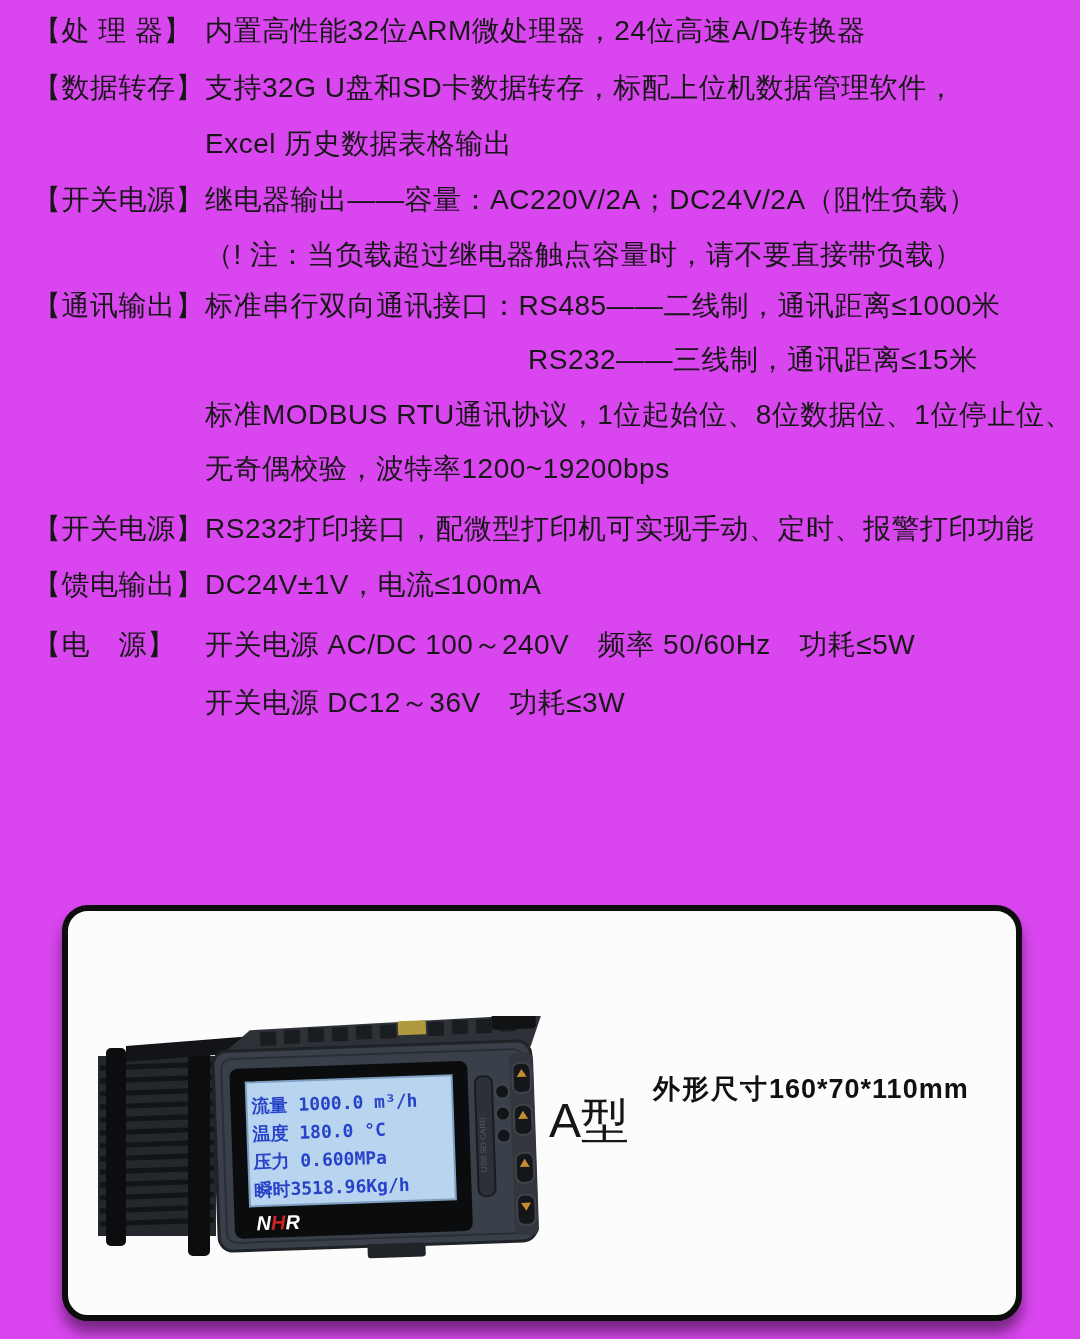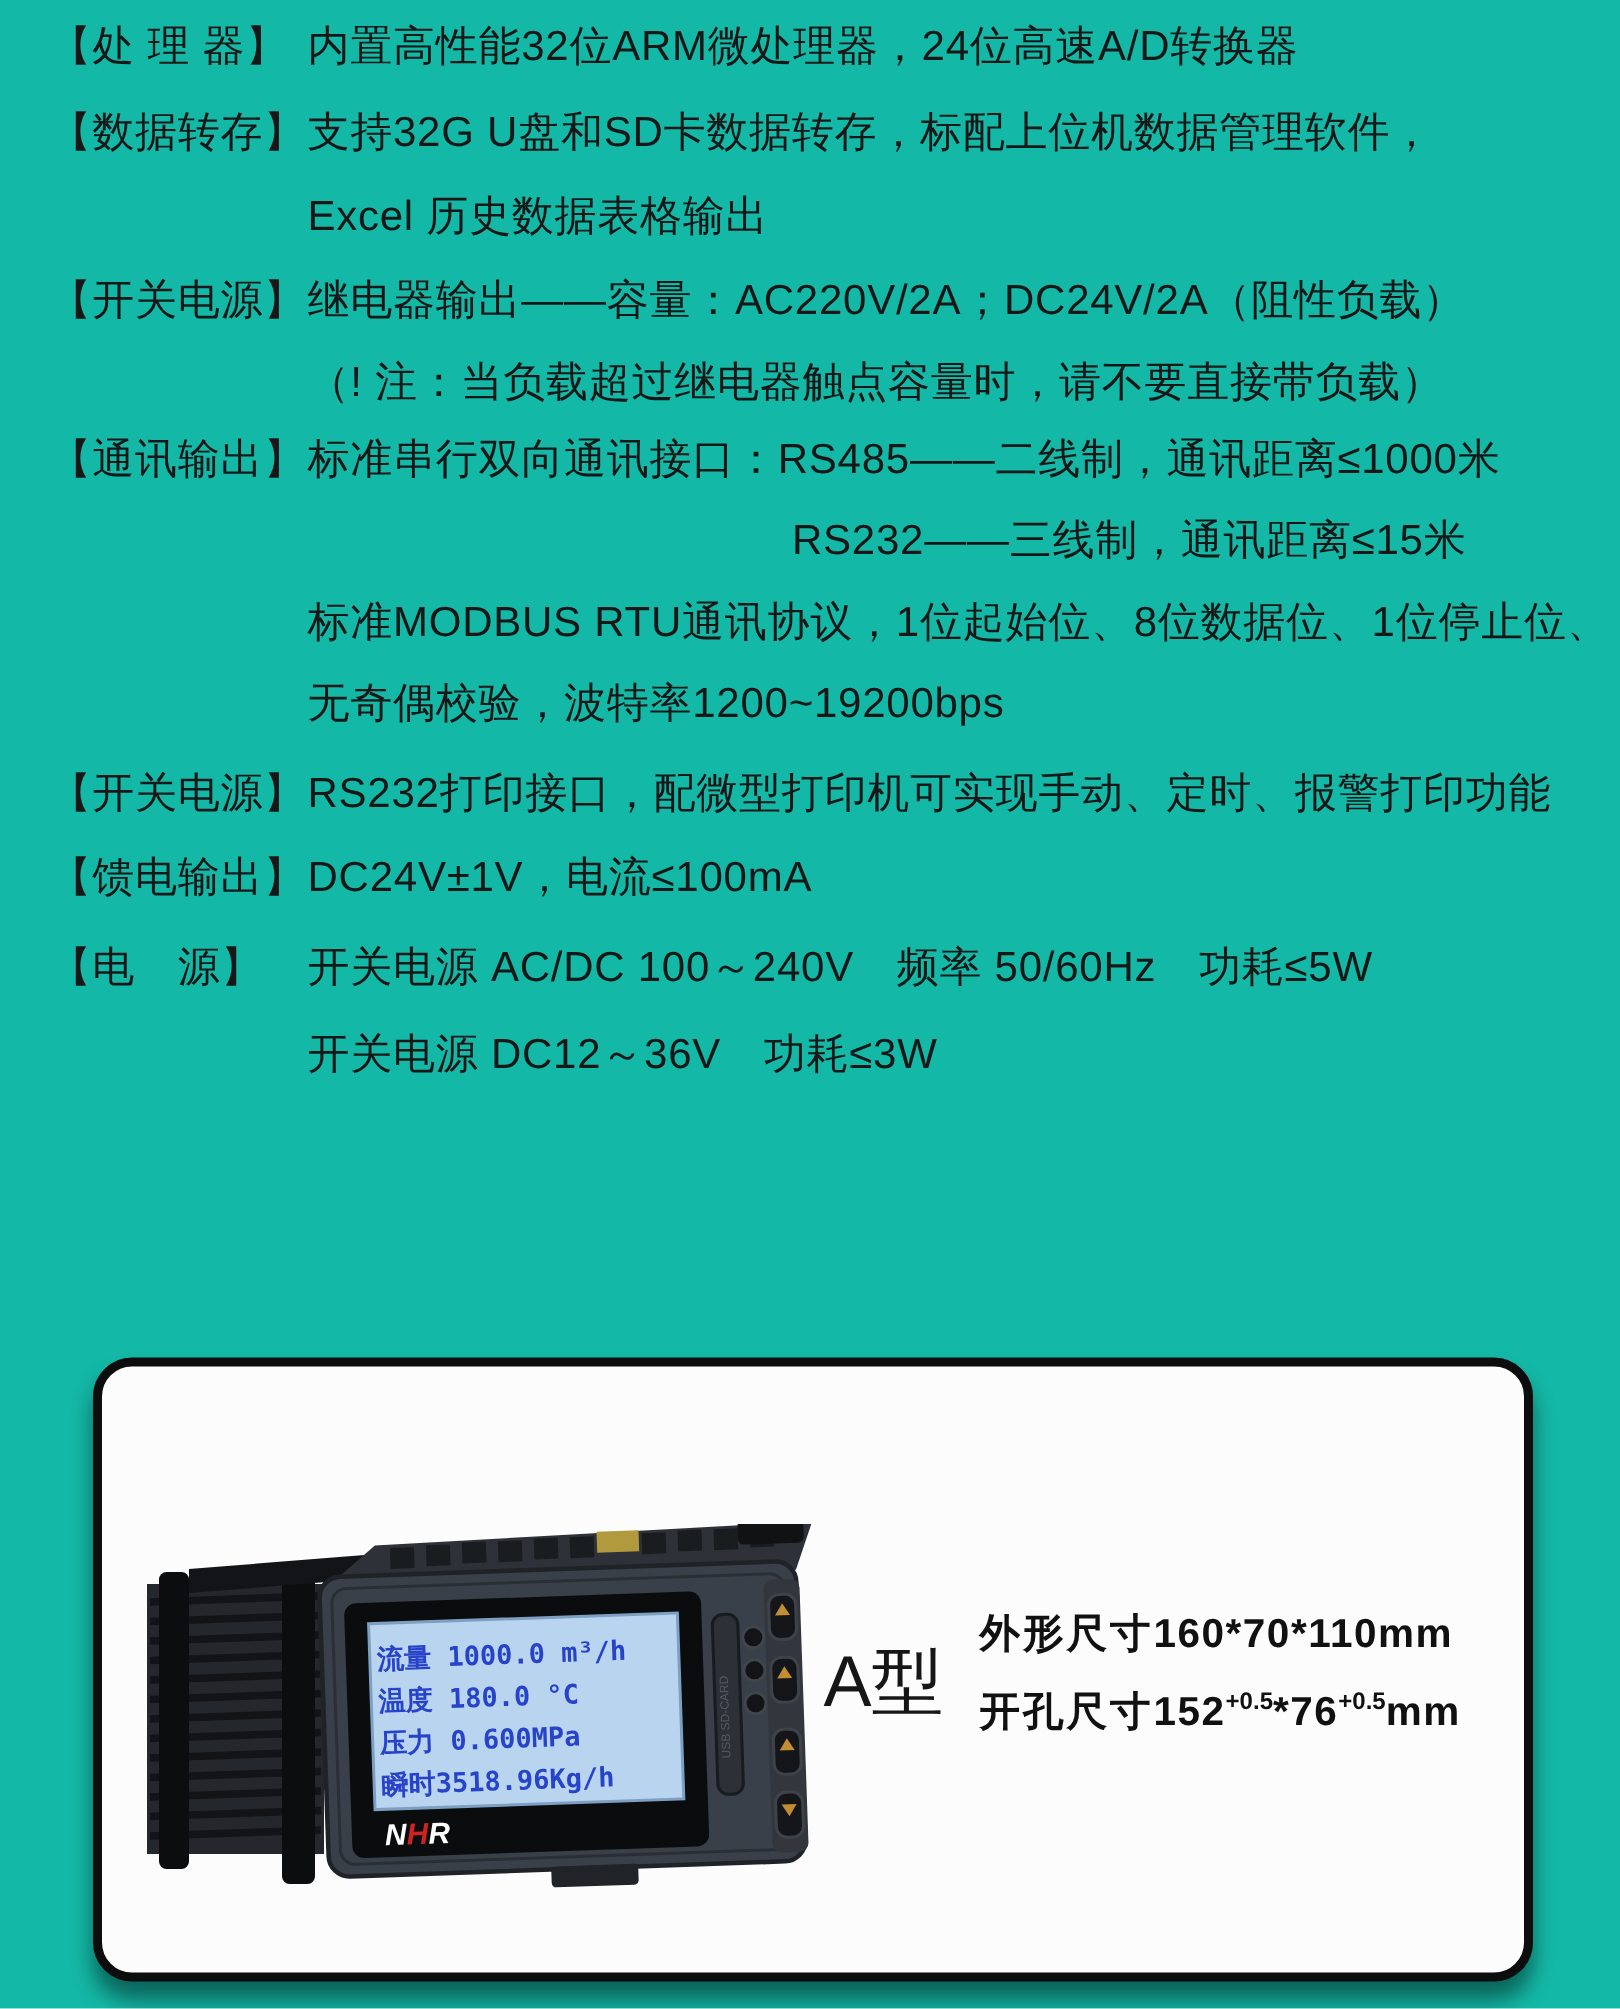--- a/index.html
+++ b/index.html
@@ -1,17 +1,17 @@
 <!DOCTYPE html>
 <html><head>
 <meta charset="utf-8">
 <style>
   html,body{margin:0;padding:0;background:#ffffff;}
   .page{
-    position:relative;width:1080px;height:1339px;background:#14b8a6;overflow:hidden;
+    position:relative;width:1080px;height:1339px;background:#d946ef;overflow:hidden;
     font-family:"Liberation Sans","DejaVu Sans",sans-serif;color:#1b1b1b;
   }
   
   .spec-row{position:absolute;left:33px;white-space:nowrap;font-size:28px;font-weight:500;
     color:#171717;letter-spacing:.5px;line-height:34px;}
   .lab{display:inline-block;width:172px;font-weight:500;}
   .ind .txt{margin-left:323px;}
   
   .sec-title{position:absolute;top:792px;left:0;width:100%;text-align:center;
     font-size:42px;font-weight:700;color:#111;letter-spacing:3px;}
@@ -136,19 +136,16 @@
         <rect x="268" y="228" width="58" height="14" rx="3" fill="#202327"></rect>
       </g>
     </svg>
 
     <div class="model">A型</div>
 
     <div class="dims">
       <div class="dim-row">
         <span class="dim-name">外形尺寸</span><span class="dim-val">160*70*110mm</span>
       </div>
-      <div class="dim-row">
-        <span class="dim-name">开孔尺寸</span><span class="dim-val"><span>152</span><span class="sup">+0.5</span><span>*76</span><span class="sup">+0.5</span><span>mm</span></span>
-      </div>
     </div>
 
   </div>
 </div>
 
 </body></html>

